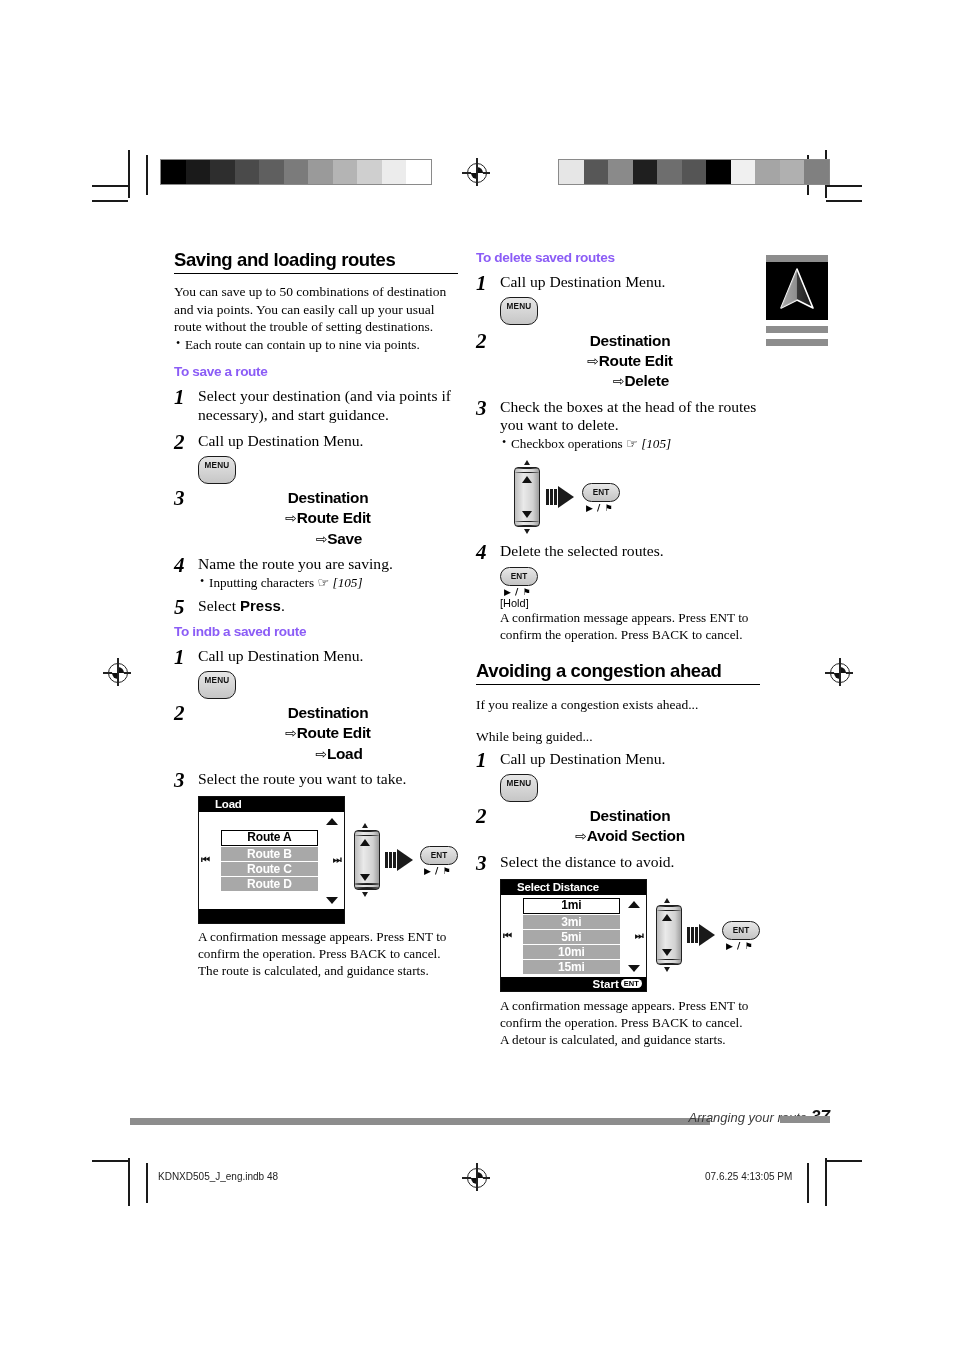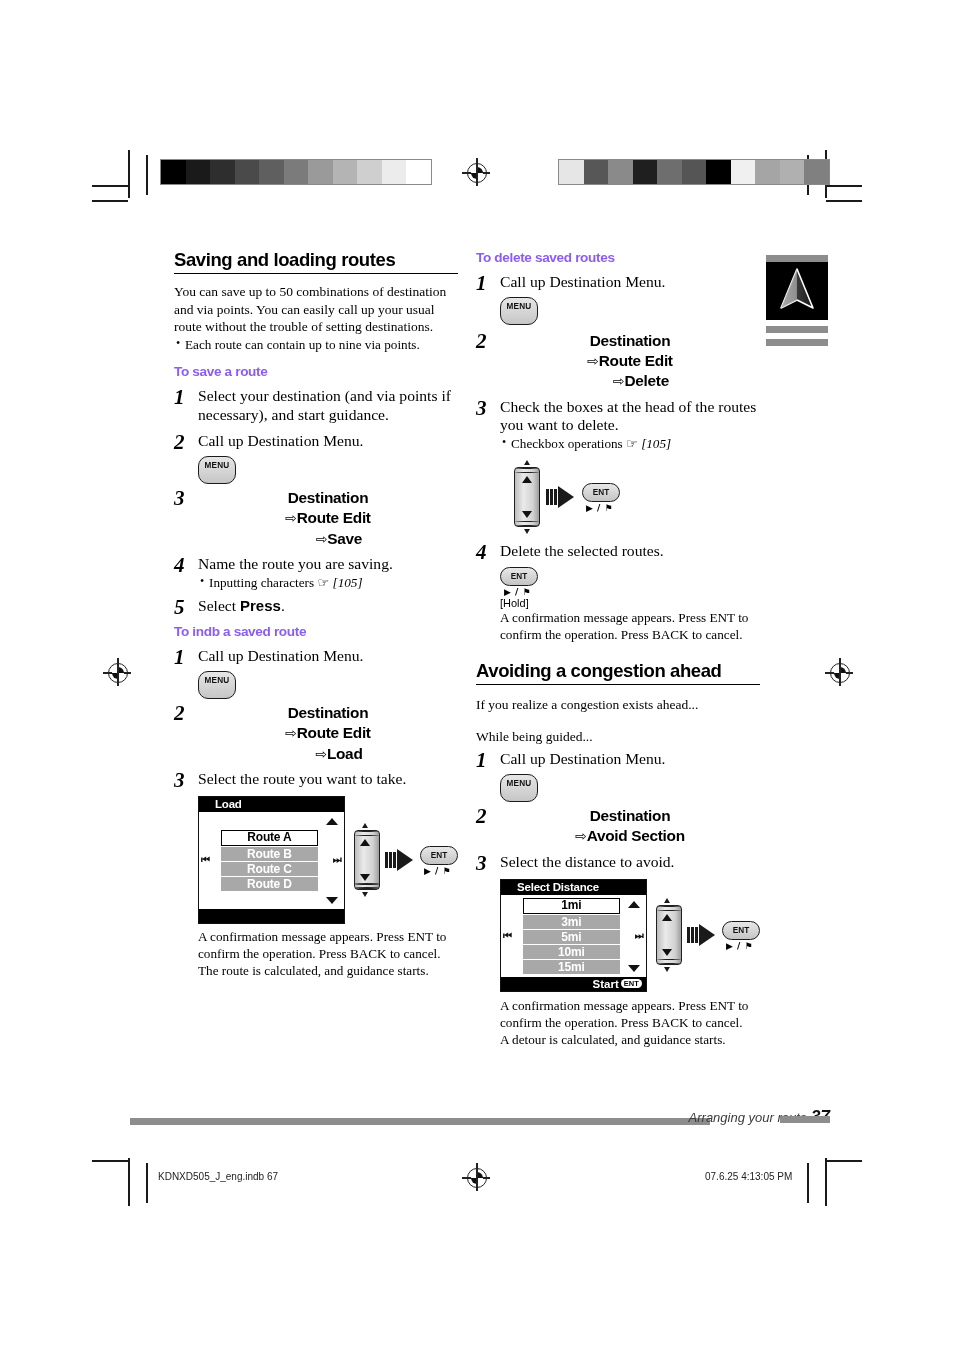--- a/index.html
+++ b/index.html
@@ -544,16 +544,16 @@
   <div class="crop-line" style="left:780px; top:1116px; width:50px; height:7px; background:#8d8d8d;"></div>
 
   <div class="crop-line" style="left:128px; top:1158px; width:1.5px; height:48px;"></div>
   <div class="crop-line" style="left:92px; top:1160px; width:36px; height:1.5px;"></div>
   <div class="crop-line" style="left:146px; top:1163px; width:1.5px; height:40px;"></div>
 
   <div class="crop-line" style="left:825px; top:1158px; width:1.5px; height:48px;"></div>
   <div class="crop-line" style="left:826px; top:1160px; width:36px; height:1.5px;"></div>
   <div class="crop-line" style="left:807px; top:1163px; width:1.5px; height:40px;"></div>
 
-  <div class="printline" style="left:158px; top:1171px;">KDNXD505_J_eng.indb   67</div>
+  <div class="printline" style="left:158px; top:1171px;">KDNXD505_J_eng.indb   48</div>
   <div class="printline" style="left:705px; top:1171px;">07.6.25   4:13:05 PM</div>
 
 </div>
 
 </body></html>

